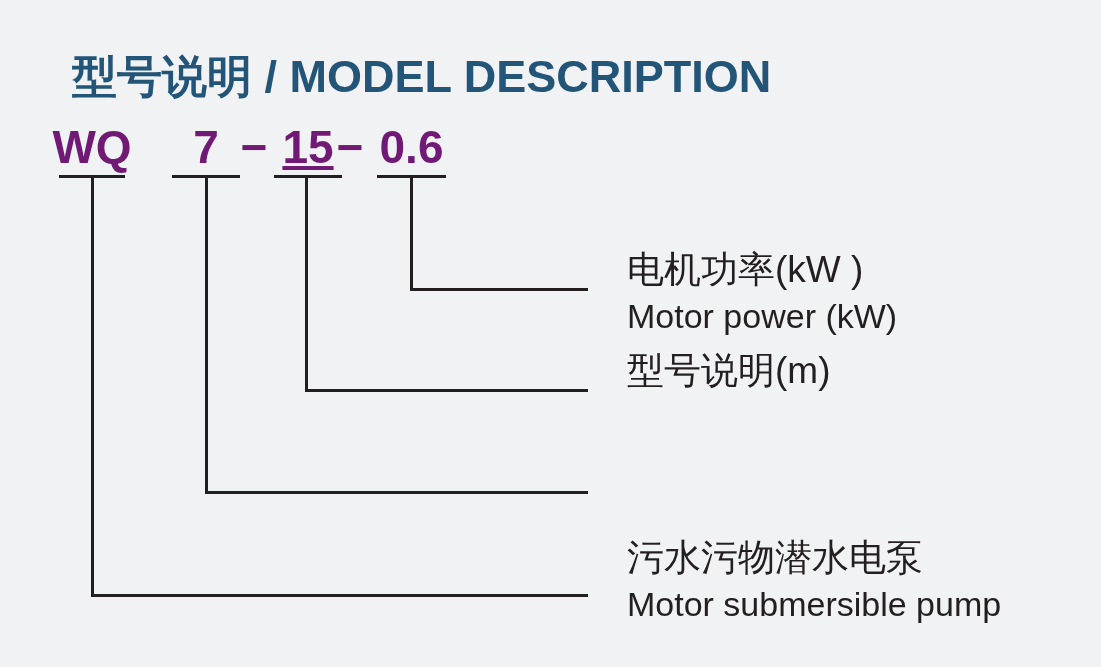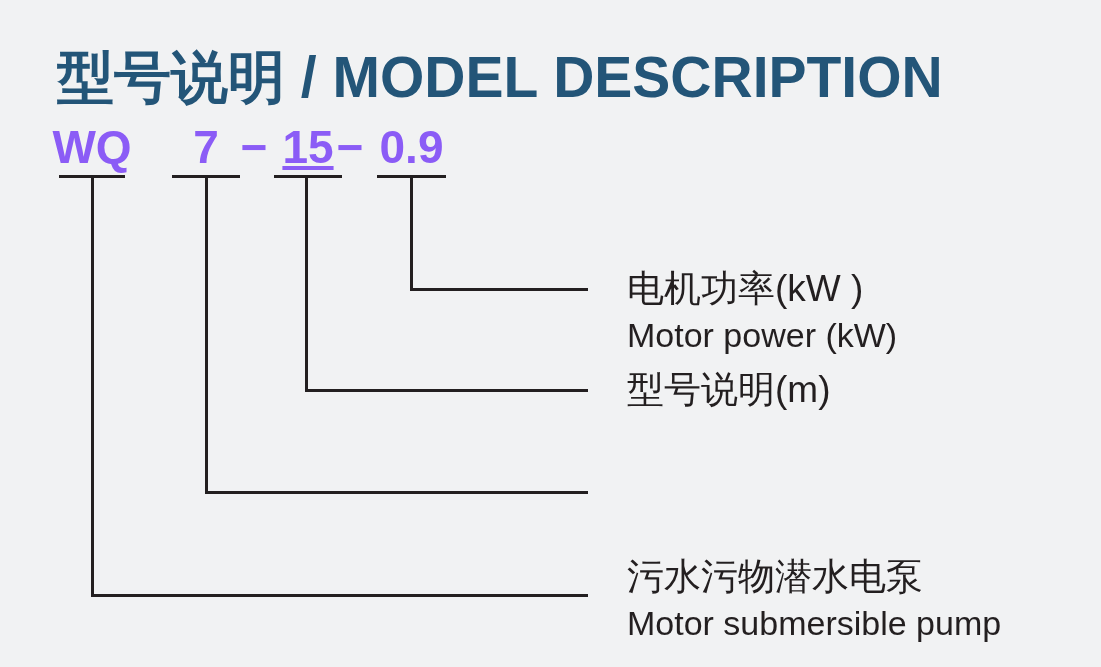--- a/index.html
+++ b/index.html
@@ -11,43 +11,43 @@
   .canvas {
     position: relative;
     width: 1101px;
     height: 667px;
     background: #f1f2f3;
     overflow: hidden;
     color: #231f20;
   }
   .title {
     position: absolute;
-    left: 57px;
+    left: 72px;
     top: 52px;
     margin: 0;
-    font-size: 57px;
+    font-size: 45px;
     line-height: 50px;
     font-weight: bold;
     color: #235578;
     white-space: nowrap;
     letter-spacing: 0px;
   }
   
   .seg, .sep {
     position: absolute;
     top: 120px;
     height: 55px;
     display: flex;
     justify-content: center;
     align-items: flex-start;
     font-size: 46px;
     line-height: 55px;
     font-weight: bold;
     white-space: nowrap;
-    color: #8b5cf6;
+    color: #701a75;
   }
   .seg { border-bottom: 3px solid #231f20; box-sizing: content-box; }
   .seg-0 { left: 59px;  width: 66px; }
   .seg-1 { left: 172px; width: 68px; }
   .seg-2 { left: 274px; width: 68px; text-decoration: underline; }
   .seg-3 { left: 377px; width: 69px; }
   .sep-0 { left: 236px; width: 36px; }
   .sep-1 { left: 332px; width: 36px; }
   
   .elbow {
@@ -62,21 +62,20 @@
   .elbow-3 { left: 410px; top: 178px; width: 178px; height: 113px; } 
   
   .label {
     position: absolute;
     left: 627px;
     white-space: nowrap;
   }
   .label .zh {
     font-size: 37px;
     line-height: 38px;
-    margin-top: 19px;
   }
   .label .en {
     font-size: 34px;
     line-height: 36px;
     margin-top: 9px;
   }
   .label-motor-power { top: 251px; }
   .label-rated-head  { top: 352px; }
   .label-rated-flow  { top: 454px; }
   .label-pump-type   { top: 539px; }
@@ -85,21 +84,21 @@
 <body>
 
 <div class="canvas">
 
   <h1 class="title">型号说明 / MODEL DESCRIPTION</h1>
 
   <div class="model-row">
     <div class="seg seg-0">WQ</div>
     <div class="seg seg-1">7</div>
     <div class="seg seg-2">15</div>
-    <div class="seg seg-3">0.9</div>
+    <div class="seg seg-3">0.6</div>
     <div class="sep sep-0">−</div>
     <div class="sep sep-1">−</div>
   </div>
 
   <div class="elbow elbow-0"></div>
   <div class="elbow elbow-1"></div>
   <div class="elbow elbow-2"></div>
   <div class="elbow elbow-3"></div>
 
   <div class="label label-motor-power">

